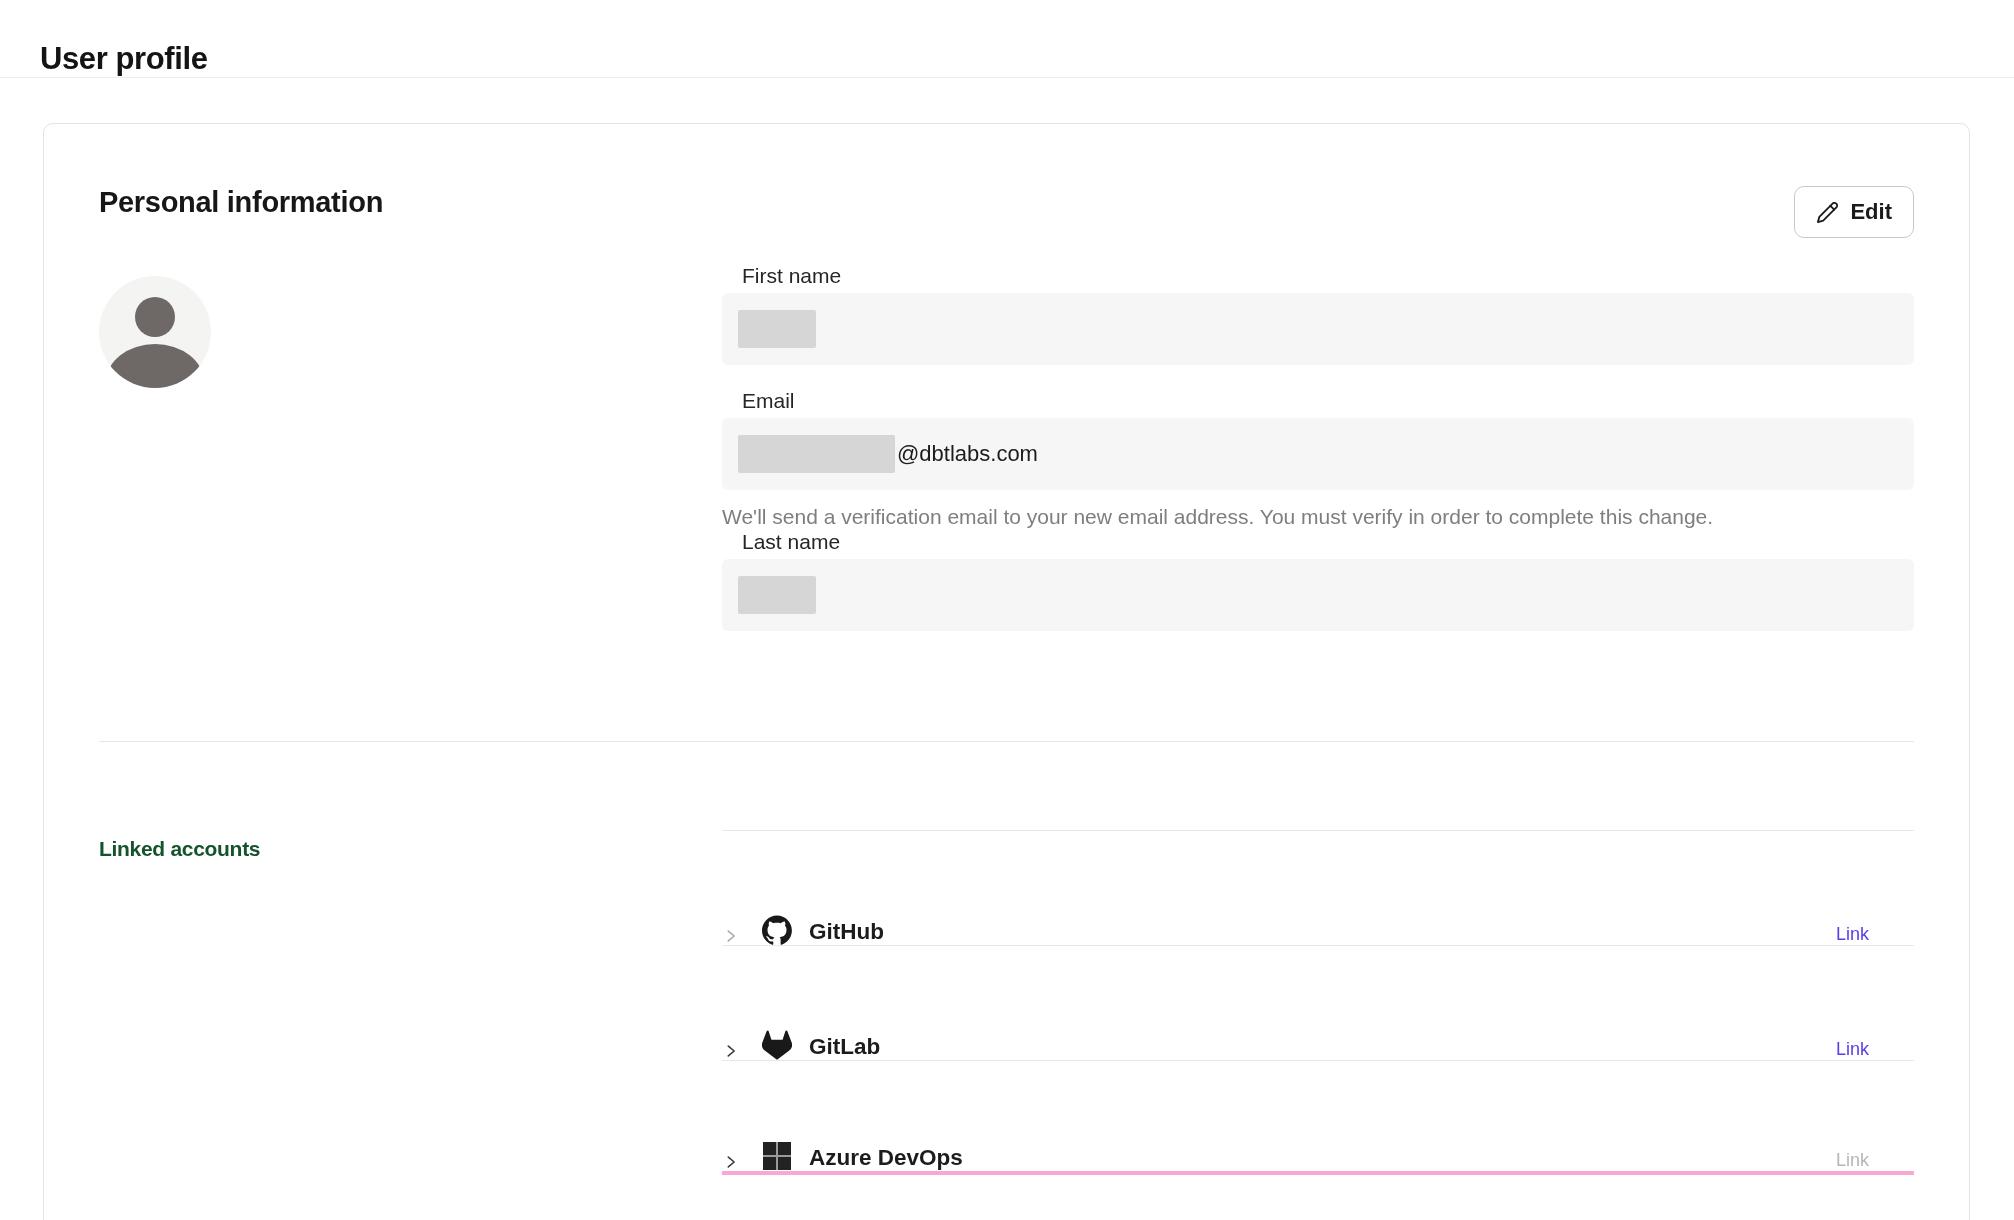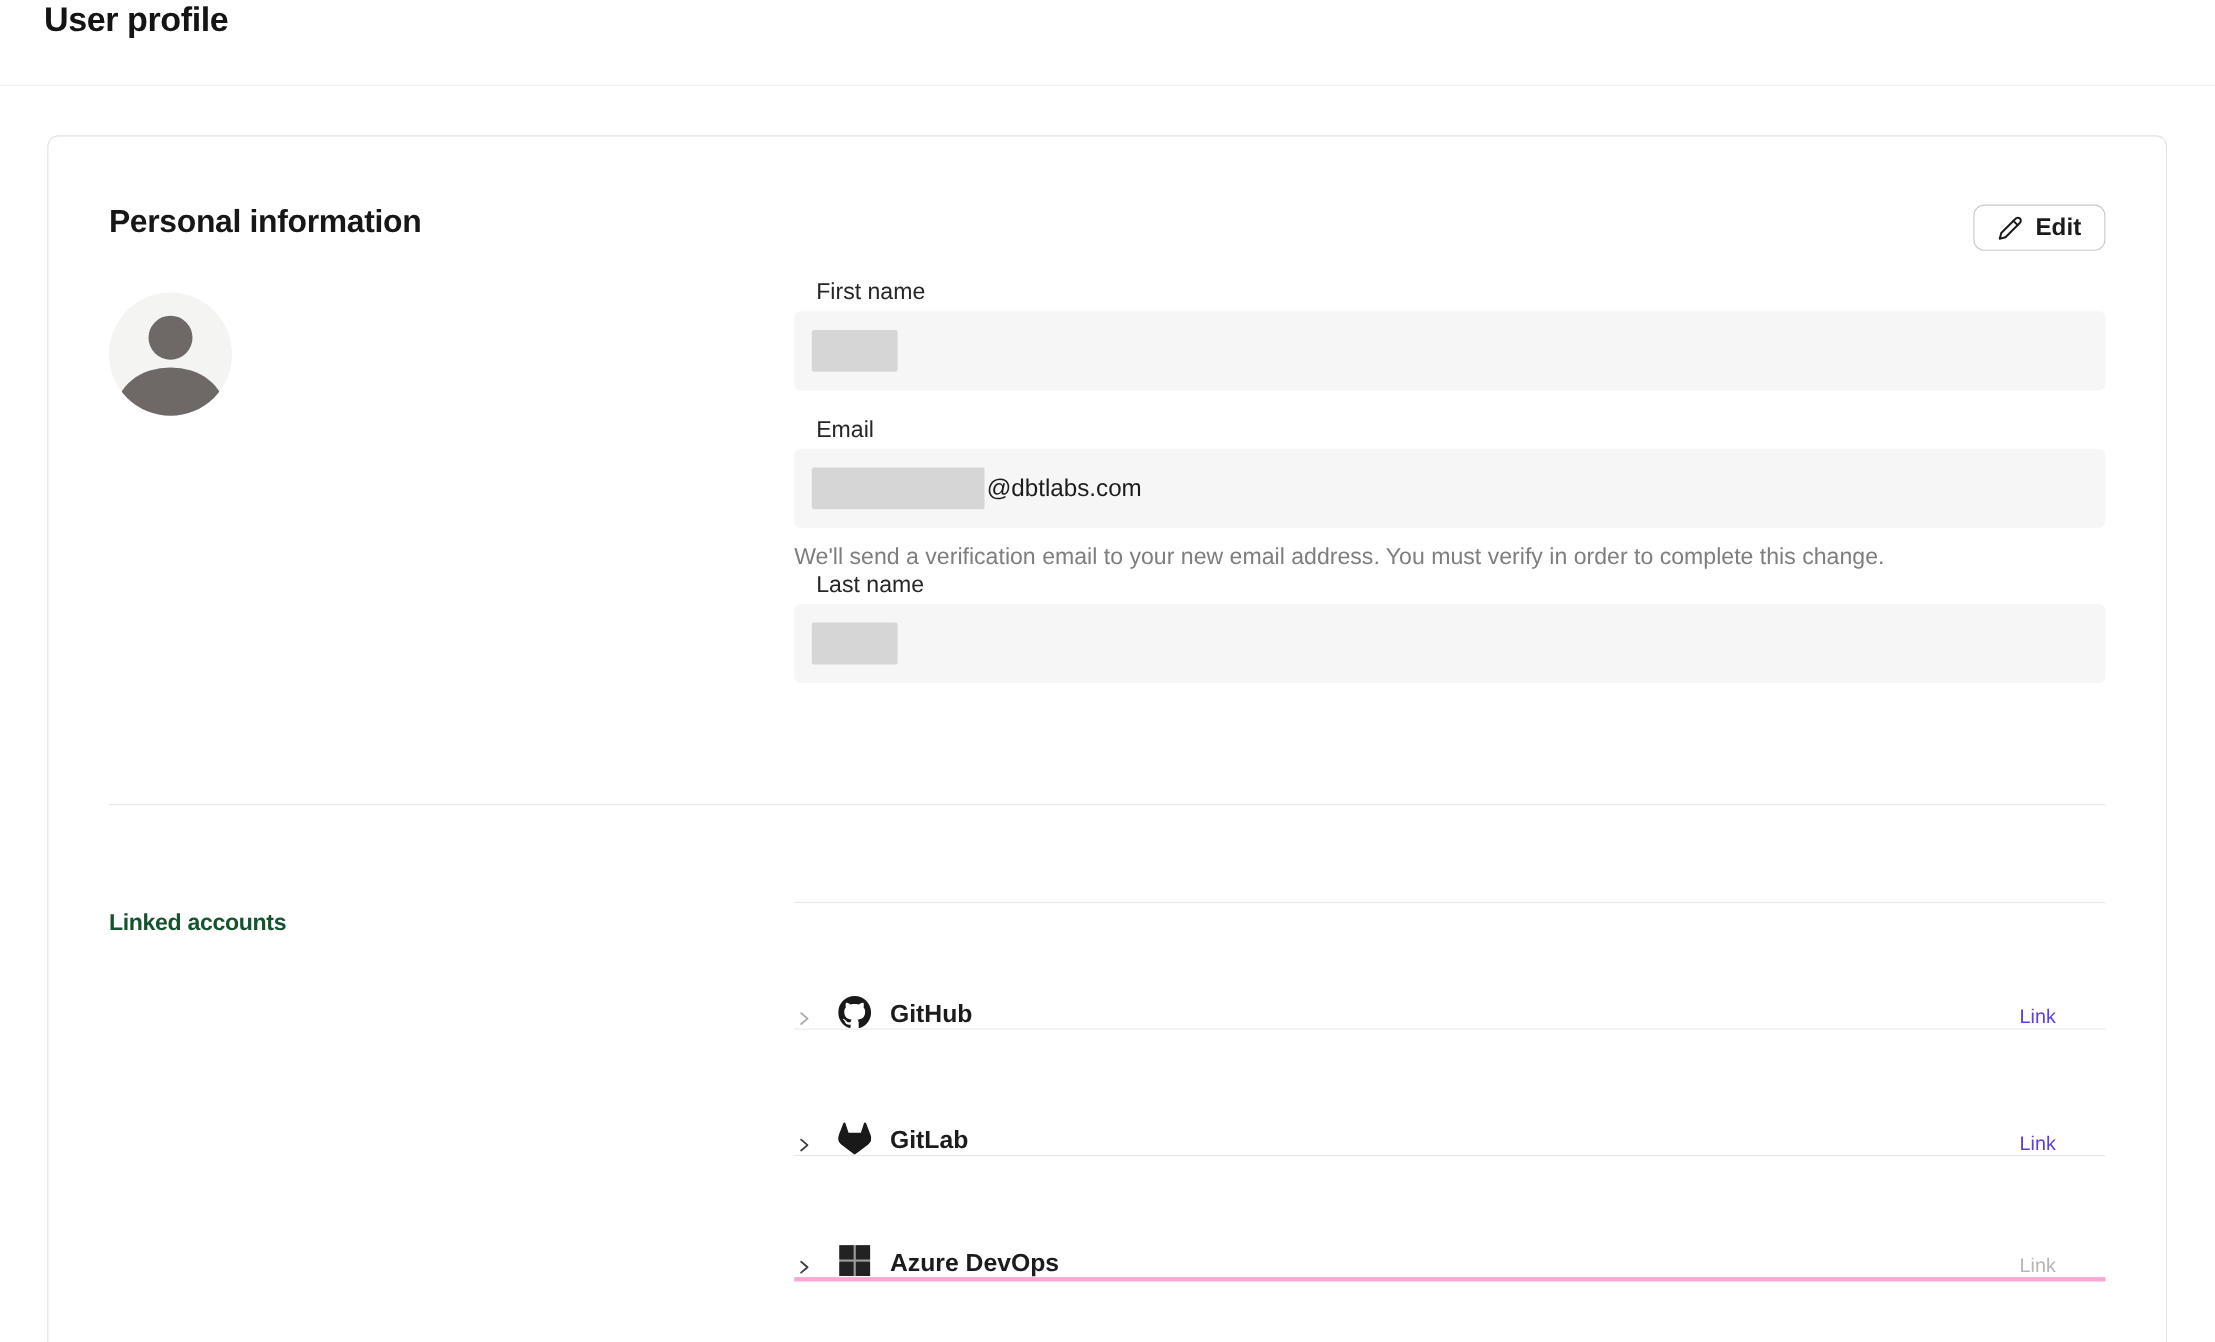--- a/index.html
+++ b/index.html
@@ -1,33 +1,33 @@
 <!DOCTYPE html>
 <html style="--accent: #5c3ce9;"><head>
 <meta charset="utf-8">
 <style>
   * { margin:0; padding:0; box-sizing:border-box; }
   html,body { width:2014px; height:1220px; overflow:hidden; background:#ffffff;
     font-family:"Liberation Sans", sans-serif; color:#1b1b1b; }
 
   
-  .topbar { height:78px; display:flex; align-items:flex-start; padding:0 40px;
+  .topbar { height:78px; display:flex; align-items:flex-end; padding:0 40px;
     border-bottom:1px solid #ededed; background:#fff; }
   .topbar h1 { font-size:31px; font-weight:700; letter-spacing:-0.4px; color:#141414; }
 
   
   .card { margin:45px 44px 0 43px; border:1px solid #e3e3e3; border-radius:10px;
     background:#fff; padding:0 55px; height:1200px; }
 
   
   .section-head { display:flex; justify-content:space-between; align-items:flex-start;
     padding-top:62px; }
   .section-title { font-size:29px; font-weight:700; letter-spacing:-0.3px; color:#171717; }
 
-  .edit-btn { display:flex; align-items:center; gap:11px; height:42px; padding:0 21px;
+  .edit-btn { display:flex; align-items:center; gap:11px; height:52px; padding:0 21px;
     background:#fff; border:1px solid #c9c9c9; border-radius:10px; cursor:pointer;
     font-family:inherit; font-size:22px; font-weight:600; color:#1b1b1b; }
   .edit-btn svg { display:block; }
 
   
   .personal-grid { display:grid; grid-template-columns:623px 1fr; margin-top:26px; }
 
   
   .avatar { width:112px; height:112px; border-radius:50%; background:#f4f4f3;
     position:relative; overflow:hidden; margin-top:12px; }

